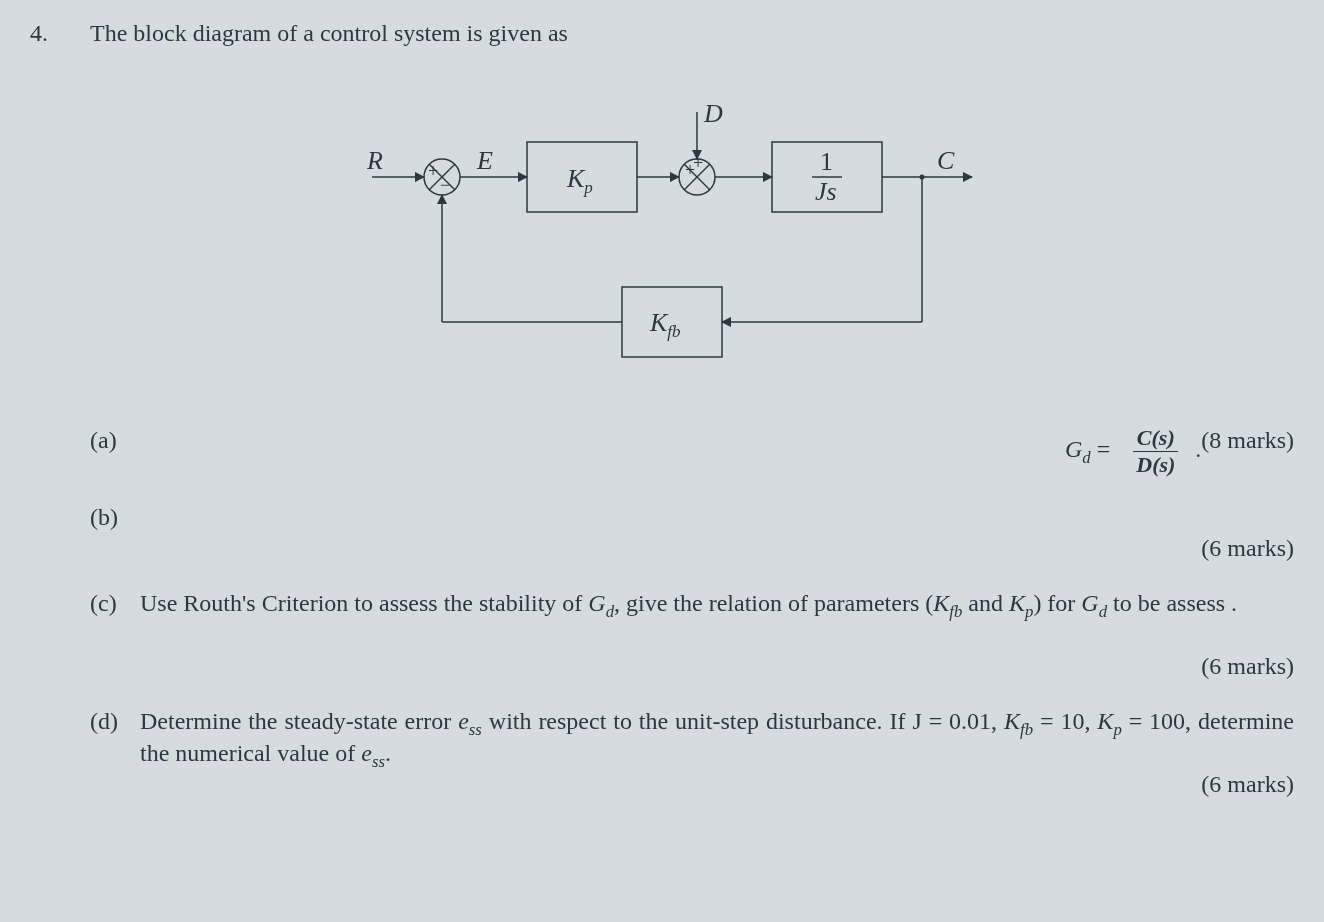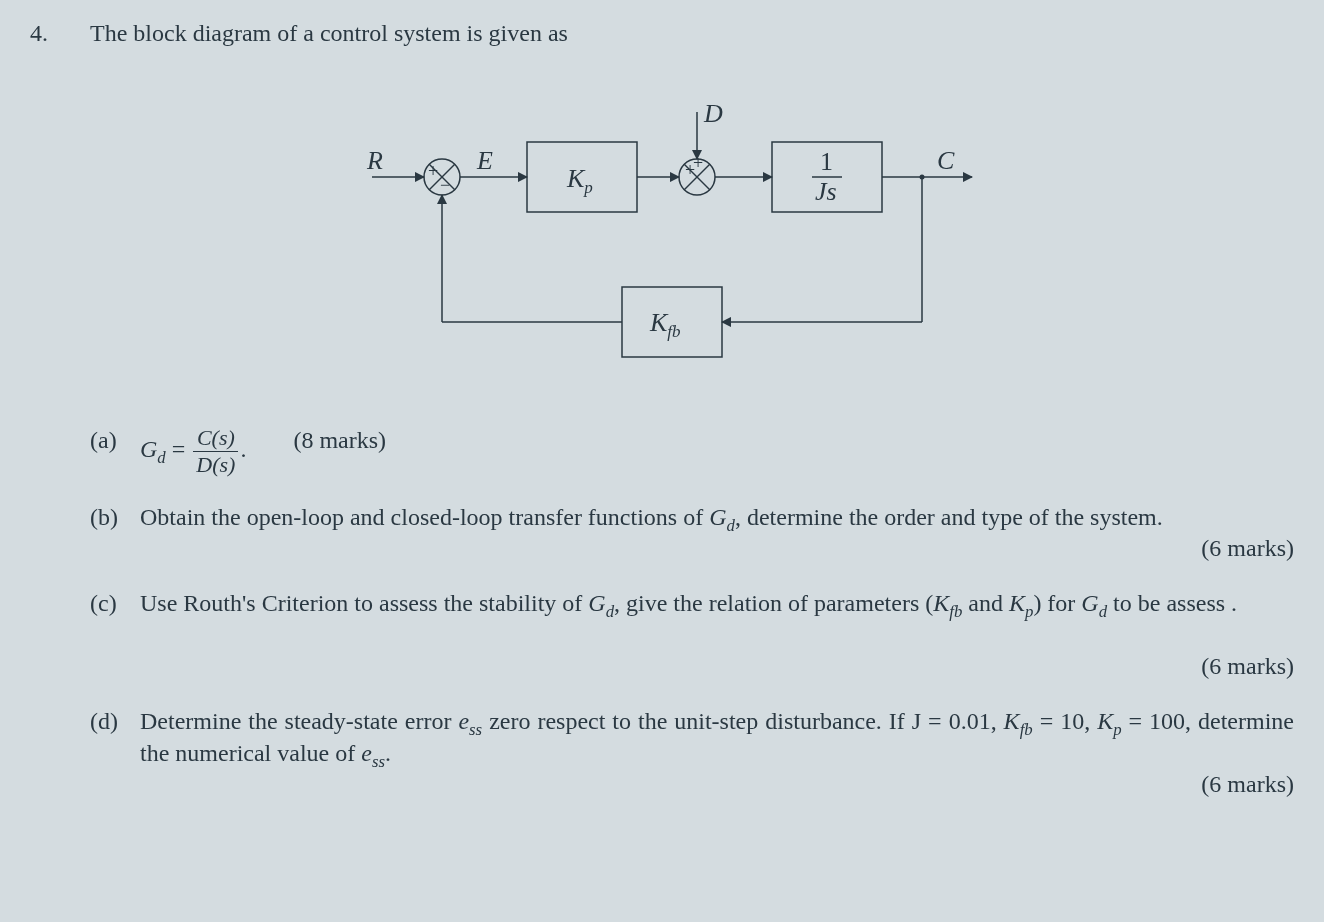--- a/index.html
+++ b/index.html
@@ -46,42 +46,42 @@
     .marks {
       float: right;
       margin-top: 31px;
     }
     .frac {
       display: inline-block;
       vertical-align: middle;
       text-align: center;
       font-size: 22px;
       line-height: 1;
-      margin: 0 2px;
+      margin: 0 17px;
+      font-weight: bold;
     }
     .frac .num {
       display: block;
       border-bottom: 1.5px solid #2a3842;
       padding: 0 3px 2px 3px;
     }
     .frac .den {
       display: block;
       padding: 2px 3px 0 3px;
     }
     .ital {
       font-style: italic;
     }
     sub {
       font-size: 0.7em;
       font-style: italic;
     }
     .line1 {
       display: flex;
-      justify-content: flex-start;
-      gap: 47px;
+      justify-content: flex-end;
     }
   </style>
 </head>
 <body>
 
 <div class="question-header">
   <div class="question-number">4.</div>
   <div class="question-text">The block diagram of a control system is given as</div>
 </div>
 
@@ -159,32 +159,31 @@
         <span class="ital">G</span><sub>d</sub><span> = </span><span class="frac"><span class="num ital">C(s)</span><span class="den ital">D(s)</span></span><span>.</span>
       </span>
       <span>(8 marks)</span>
     </div>
   </div>
 </div>
 
 <div class="subquestion">
   <div class="sub-label">(b)</div>
   <div class="sub-content">
-    <span><span>Obtain the open-loop and closed-loop transfer functions of </span><span class="ital">G</span><sub>d</sub><span>, determine the order and type of the system.</span></span>
     <span class="marks">(6 marks)</span>
   </div>
 </div>
 
 <div class="subquestion">
   <div class="sub-label">(c)</div>
   <div class="sub-content">
     <span><span>Use Routh's Criterion to assess the stability of </span><span class="ital">G</span><sub>d</sub><span>, give the relation of parameters (</span><span class="ital">K</span><sub>fb</sub><span> and </span><span class="ital">K</span><sub>p</sub><span>) for </span><span class="ital">G</span><sub>d</sub><span> to be assess .</span></span>
     <span class="marks">(6 marks)</span>
   </div>
 </div>
 
 <div class="subquestion">
   <div class="sub-label">(d)</div>
   <div class="sub-content">
-    <span><span>Determine  the  steady-state  error </span><span class="ital">e</span><sub>ss</sub><span> zero respect to the unit-step disturbance.  If J = 0.01, </span><span class="ital">K</span><sub>fb</sub><span> = 10, </span><span class="ital">K</span><sub>p</sub><span> = 100, determine the numerical value of </span><span class="ital">e</span><sub>ss</sub><span>.</span></span>
+    <span><span>Determine  the  steady-state  error </span><span class="ital">e</span><sub>ss</sub><span> with respect to the unit-step disturbance.  If J = 0.01, </span><span class="ital">K</span><sub>fb</sub><span> = 10, </span><span class="ital">K</span><sub>p</sub><span> = 100, determine the numerical value of </span><span class="ital">e</span><sub>ss</sub><span>.</span></span>
     <span class="marks">(6 marks)</span>
   </div>
 </div>
 
 </body></html>

